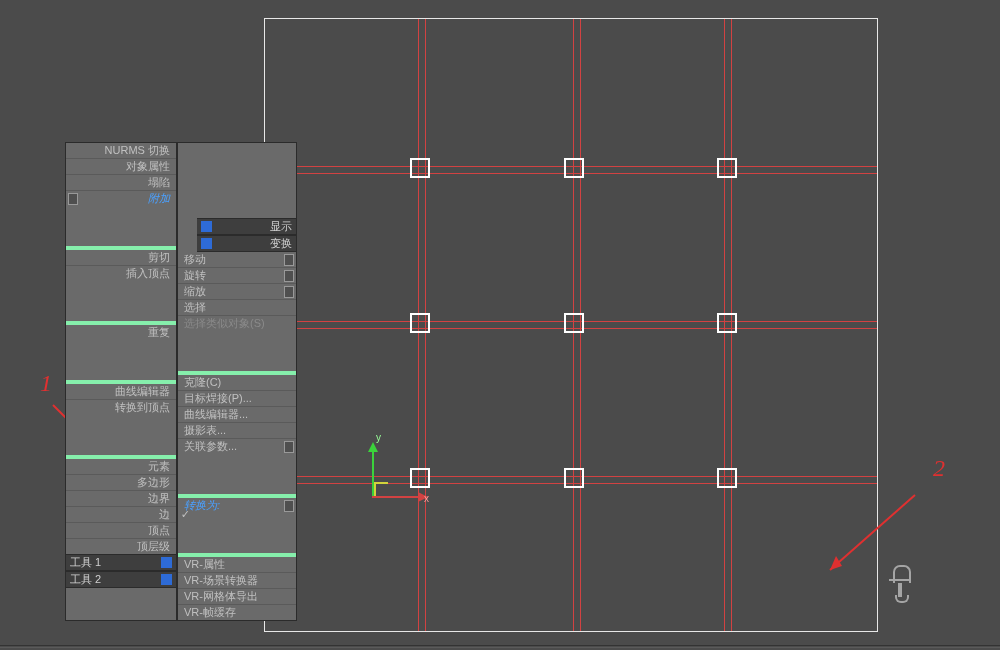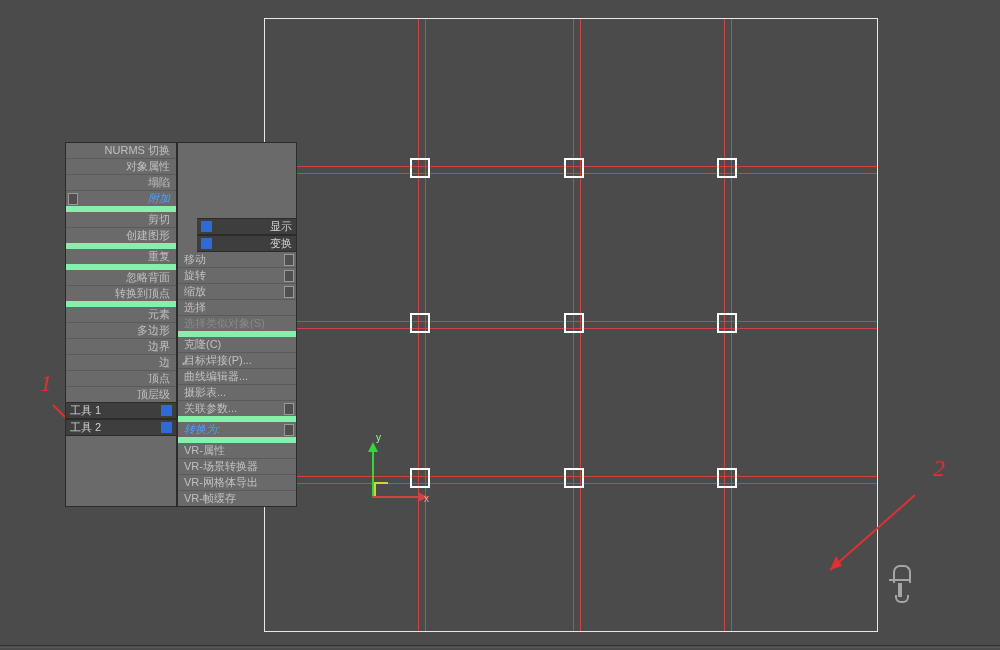--- a/index.html
+++ b/index.html
@@ -63,21 +63,21 @@
     height: 15px;
     line-height: 15px;
     padding: 0 6px;
     text-align: right;
     white-space: nowrap;
     position: relative;
     border-top: 1px solid #5a5a5a;
   }
   .quad-col.right .mi { text-align:left; }
   .mi.first { border-top:none; }
-  .mi.sep { border-top: 6px solid #86efac; }
+  .mi.sep { border-top: 4px solid #86efac; margin-top: 40px; }
   .mi .flyout {
     position:absolute; left:2px; top:2px; width:8px; height:10px;
     border:1px solid #999; background:#4f4f4f;
   }
   .quad-col.right .mi .flyout { left:auto; right:2px; }
   .mi.checked::after{
     content:"✓"; position:absolute; right:-14px; top:0; color:#c0c0c0;
   }
   .quad-col.left .mi.checked::after{ right:-14px; }
   .mi.hl { color:#4aa0ff;font-style:italic; }
@@ -173,23 +173,23 @@
 </svg>
 
 <div class="quad">
   <div class="quad-col left">
     <div id="qlt">
         <div class="mi first">NURMS 切换</div>
         <div class="mi">对象属性</div>
         <div class="mi">塌陷</div>
         <div class="mi hl">附加<span class="flyout"></span></div>
         <div class="mi sep">剪切</div>
-        <div class="mi">创建图形</div>
+        <div class="mi">插入顶点</div>
         <div class="mi sep">重复</div>
-        <div class="mi sep">忽略背面</div>
+        <div class="mi sep">曲线编辑器</div>
         <div class="mi">转换到顶点</div>
         <div class="mi sep">元素</div>
         <div class="mi">多边形</div>
         <div class="mi">边界</div>
         <div class="mi checked">边</div>
         <div class="mi">顶点</div>
         <div class="mi">顶层级</div>
       </div>
     <div class="quad-header">
       <span class="txt">工具 1</span>

